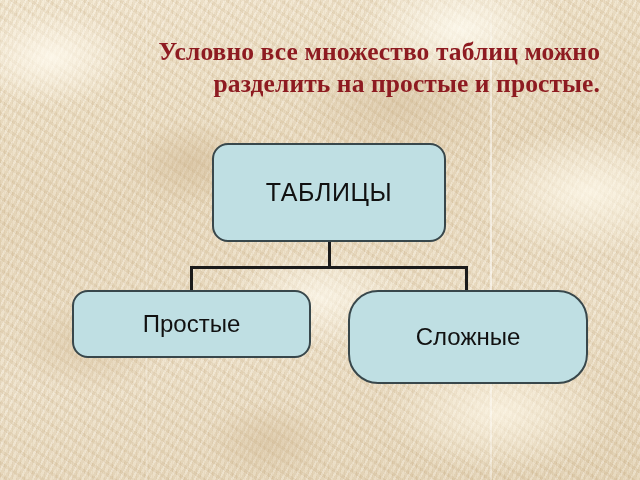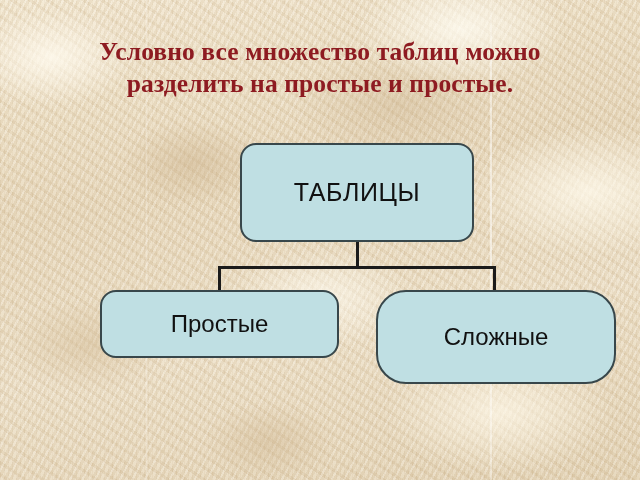--- a/index.html
+++ b/index.html
@@ -74,35 +74,34 @@
     height: 480px;
     background: rgba(255,255,255,.20);
   }
 
   
   .title {
     position: absolute;
     left: 40px;
     top: 36px;
     width: 560px;
-    text-align: center;
+    text-align: right;
     font-family: "Liberation Serif", "DejaVu Serif", serif;
     font-weight: bold;
     font-size: 25.5px;
     line-height: 32px;
     color: #8e1b21;
     letter-spacing: .1px;
   }
   .title-line { display: block; white-space: nowrap; }
 
   
   .diagram {
     position: absolute;
     inset: 0;
-    margin-left: 28px;
   }
 
   .node {
     position: absolute;
     box-sizing: border-box;
     background-color: #bfdfe3;
     border: 2px solid #38474b;
     border-radius: 16px;
     display: flex;
     align-items: center;

